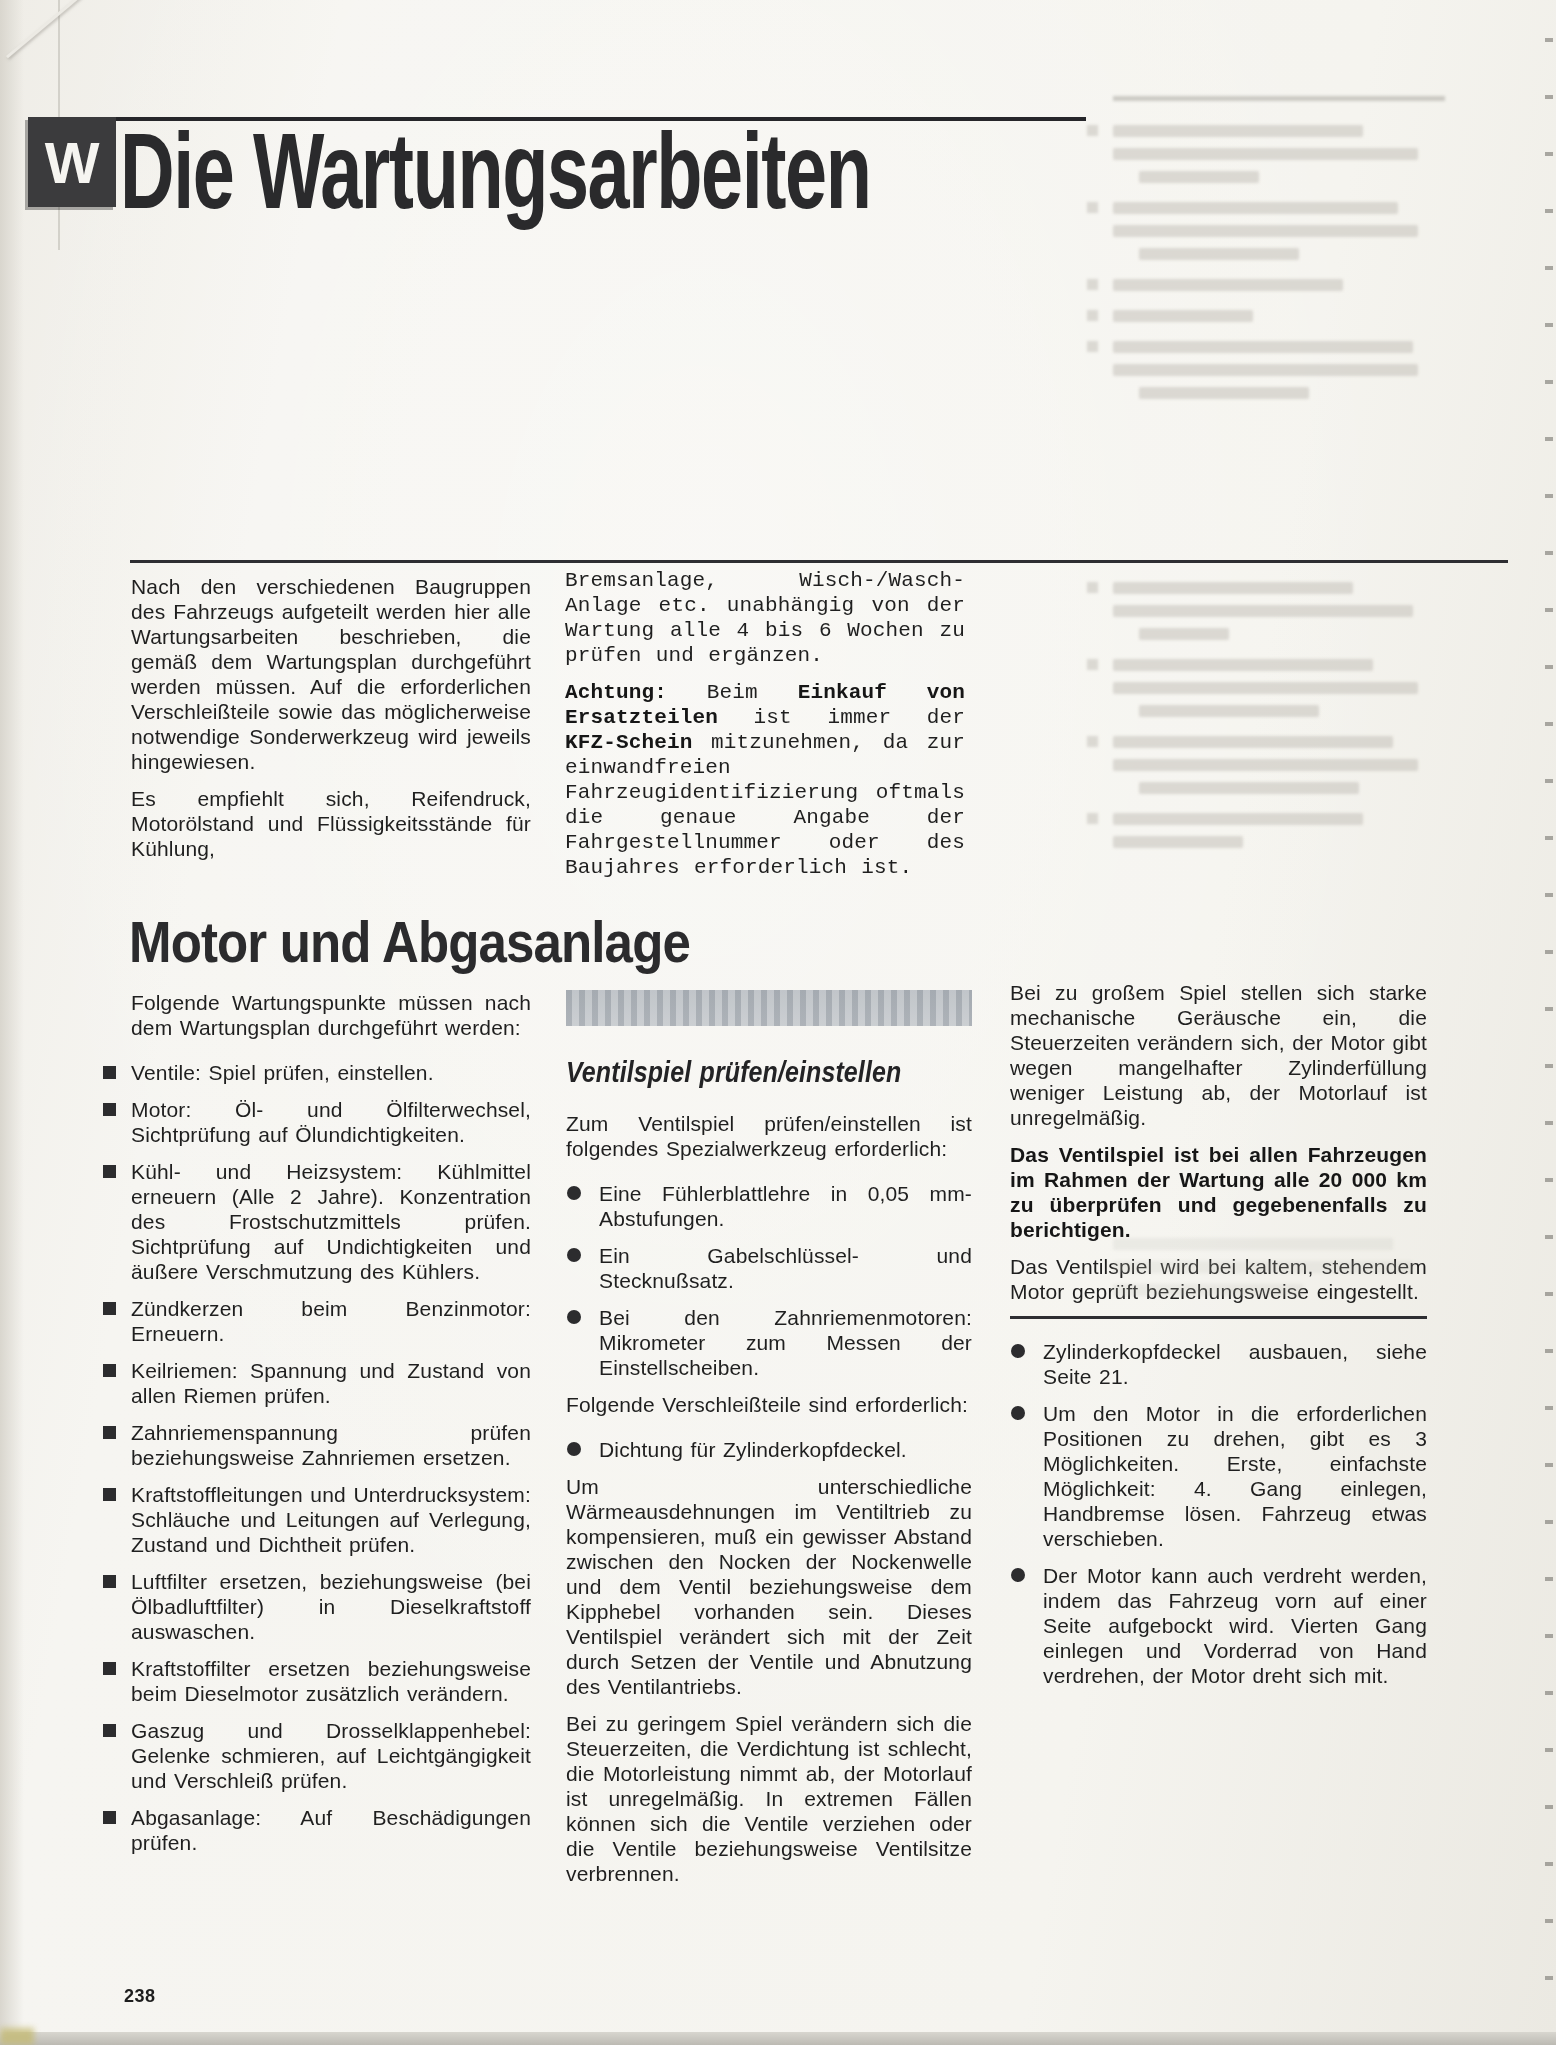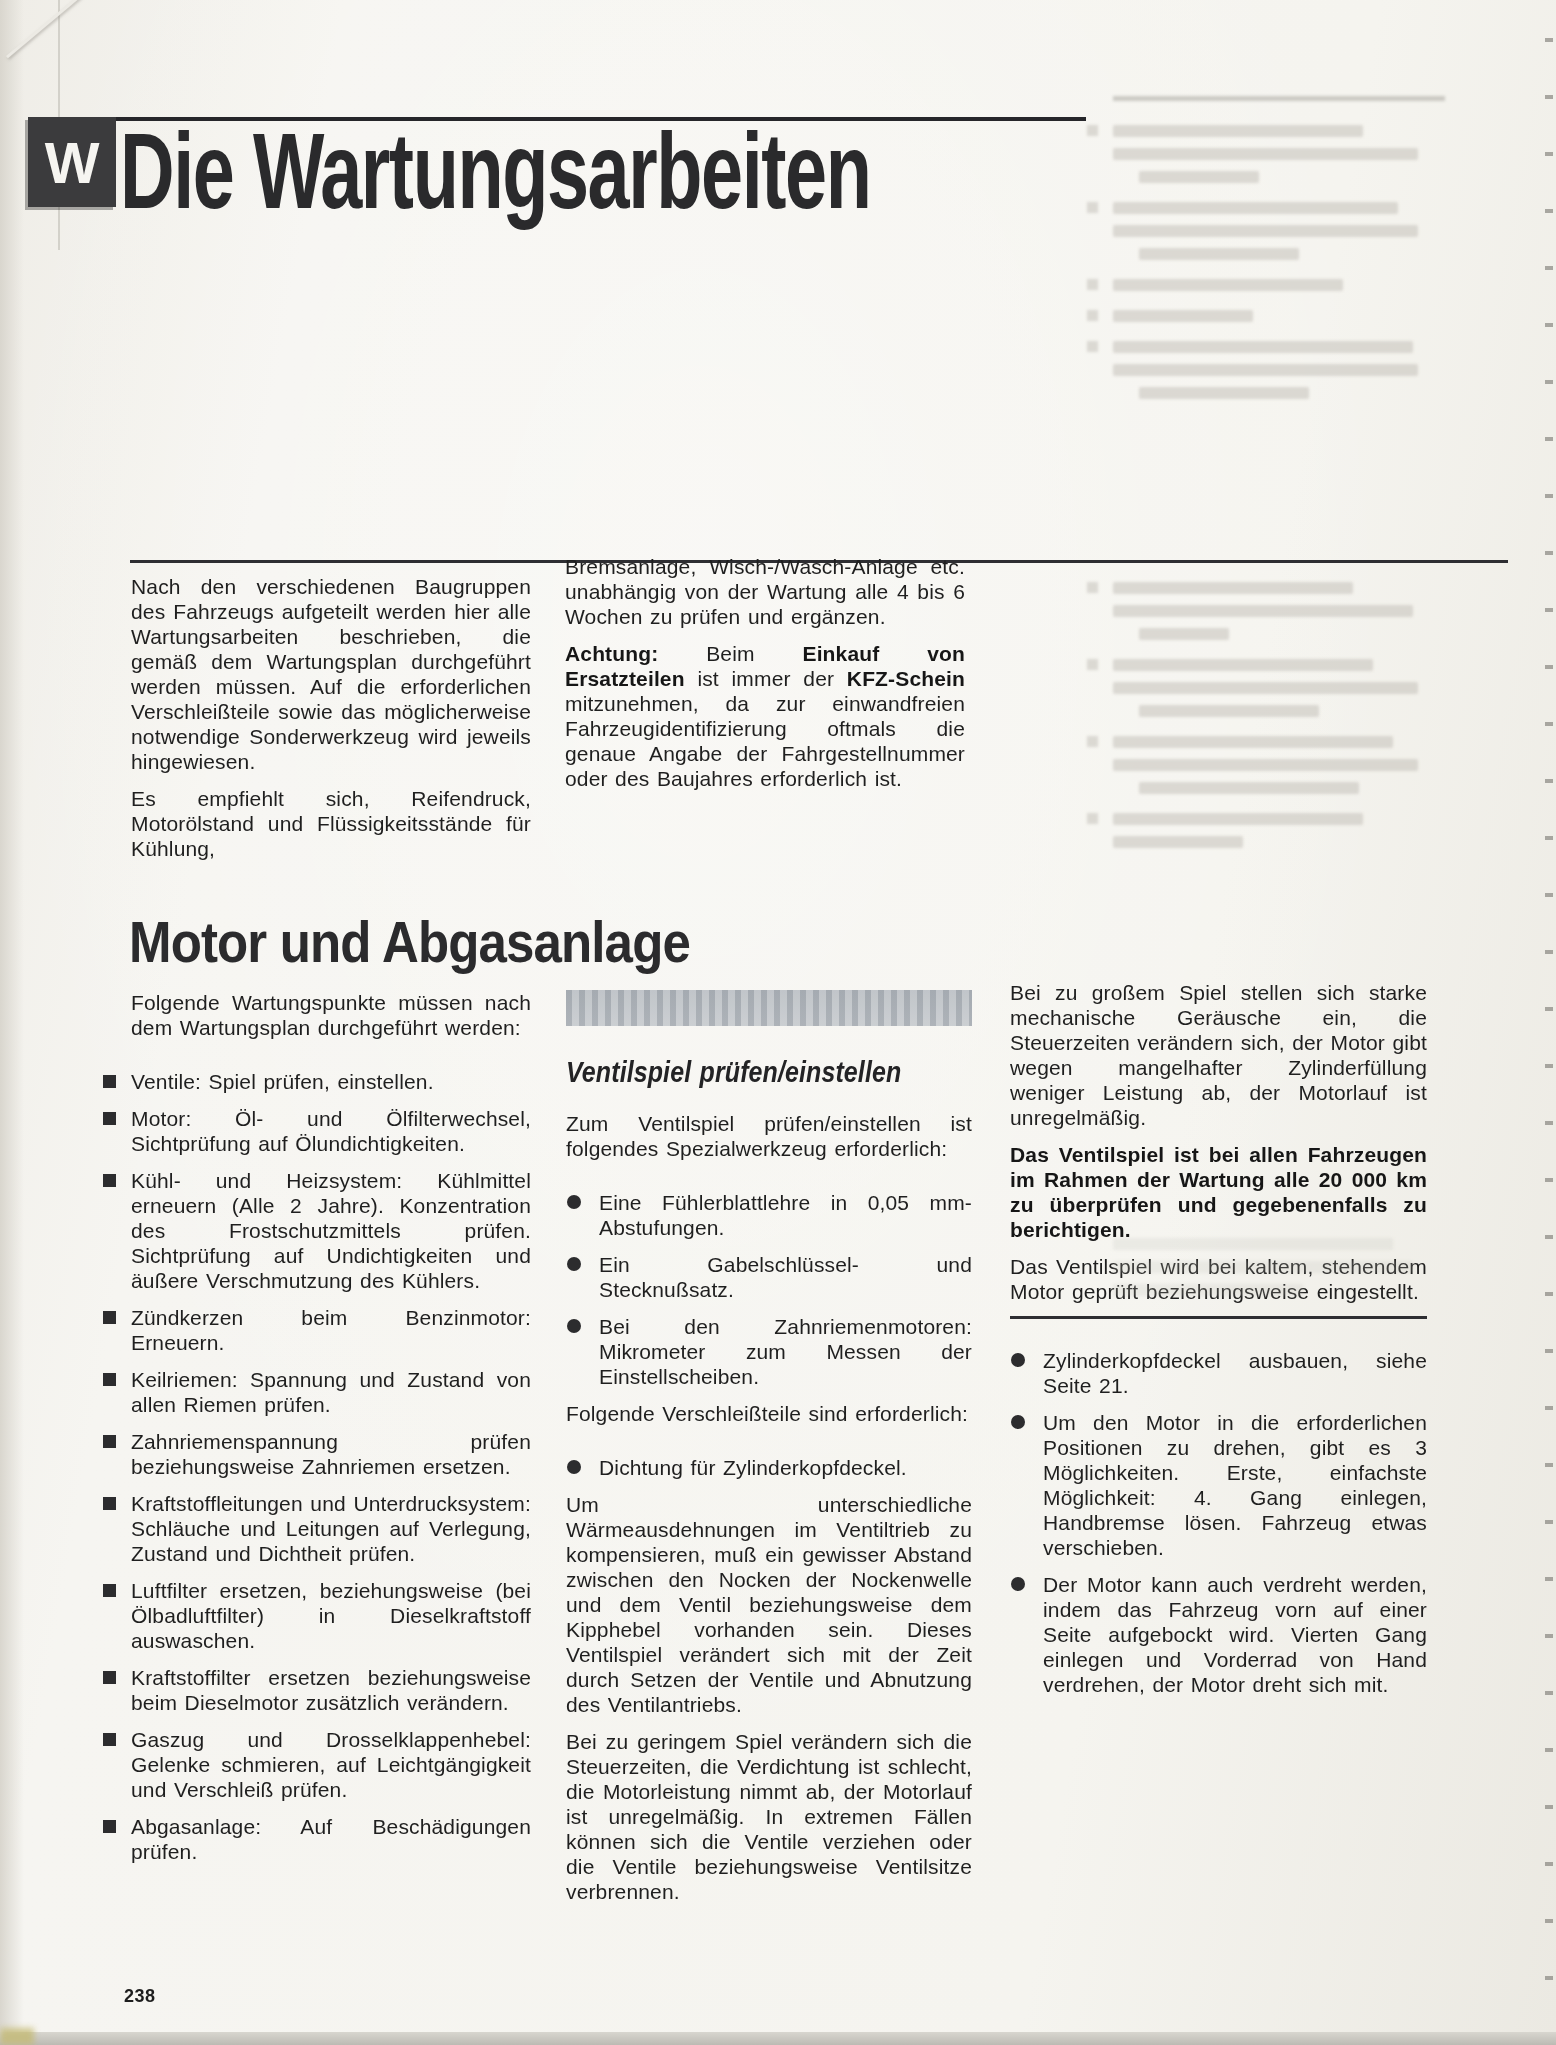--- a/index.html
+++ b/index.html
@@ -40,31 +40,31 @@
   .mid-rule { position:absolute; left:130px; top:560px; width:1378px; height:3px; background:#2e2e32; }
 
   
   .col { position:absolute; font-size:21px; line-height:25px; text-align:justify;
     word-spacing:1.5px; letter-spacing:.15px; color:#1f1f1f; }
   .col p { margin:0 0 12px 0; }
   .col p.bold { font-weight:bold; color:#161616; }
   b { color:#161616; }
 
   .col1-intro { left:131px; top:574px; width:400px; }
-  .col2-intro { left:565px; top:554px; width:400px; }
+  .col2-intro { left:565px; top:568px; width:400px;font-family:Liberation Mono, monospace; }
 
   h2.section-heading { position:absolute; left:129px; top:908px; margin:0;
     font-size:58px; font-weight:bold; color:#2b2b2d; letter-spacing:-1px;
     white-space:nowrap; transform:scaleX(.88); transform-origin:left top; }
 
   .col1-list { left:131px; top:990px; width:400px; }
   .col2-main { left:566px; top:990px; width:406px; }
   .col3-main { left:1010px; top:980px; width:417px; }
 
-  ul { list-style:none; margin:29px 0 0 0; padding:0; }
+  ul { list-style:none; margin:20px 0 0 0; padding:0; }
   li { position:relative; margin:0 0 12px 0; }
   ul.sq li::before { content:""; position:absolute; left:-28px; top:6px;
     width:13px; height:13px; background:#2c2c2e; }
   ul.rd li { padding-left:33px; }
   ul.rd li::before { content:""; position:absolute; left:1px; top:5px;
     width:14px; height:14px; border-radius:50%; background:#2c2c2e; }
 
   .grey-bar { width:100%; height:36px; margin-bottom:34px;
     background-image:
       repeating-linear-gradient(90deg, rgba(118,126,136,.28) 0 6px, rgba(255,255,255,.14) 6px 13px),

